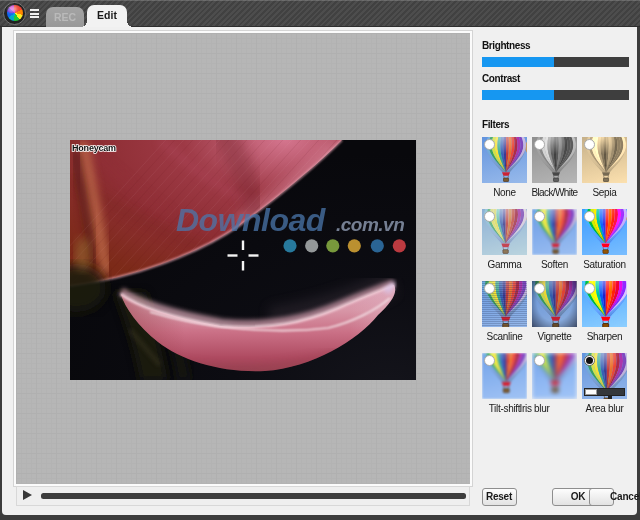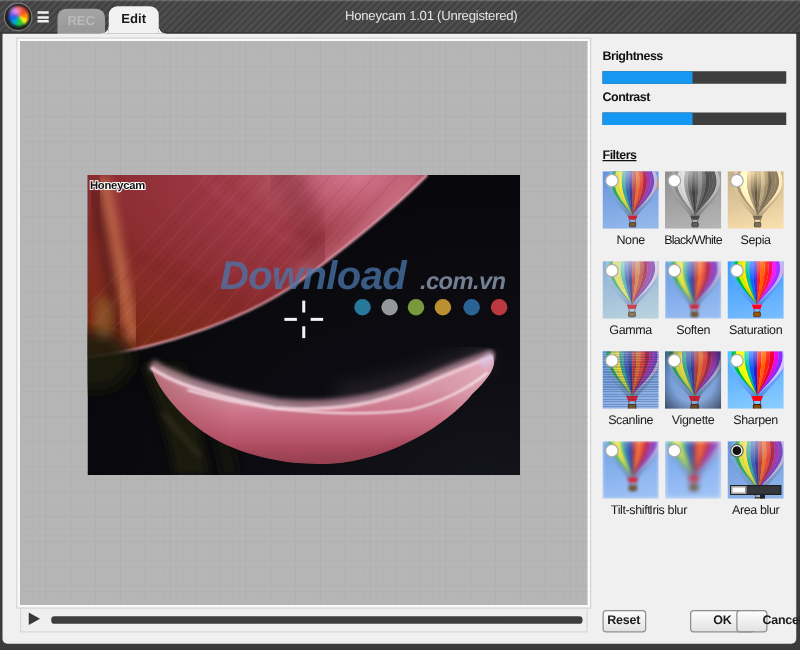--- a/index.html
+++ b/index.html
@@ -64,21 +64,20 @@
 .overlay{position:absolute;left:0;top:0;width:45px;height:46px;z-index:3;}
 
 .btn{position:absolute;top:460.5px;height:18px;background:linear-gradient(#fdfdfd,#e2e2e2);
  border:1px solid #8e8e8e;border-radius:3px;font-size:10px;letter-spacing:-0.2px;font-weight:bold;color:#1a1a1a;
  text-align:center;line-height:16px;}
 </style>
 </head>
 <body>
 <div id="win">
  <div id="titlebar">
-  <div id="title">Honeycam 1.01 (Unregistered)</div>
   <div id="logo">
         <div class="wheel"></div>
         <div class="glare"></div>
       </div>
   <div id="burger">
         <div></div>
         <div></div>
         <div></div>
       </div>
   <div class="tab" id="tabrec">REC</div>
@@ -234,21 +233,21 @@
         <div id="pbar"></div>
       </div>
   <div class="rlabel" style="top:13px;">Brightness</div>
   <div class="slider" style="top:30px;">
         <div class="fill"></div>
       </div>
   <div class="rlabel" style="top:46px;">Contrast</div>
   <div class="slider" style="top:63px;">
         <div class="fill"></div>
       </div>
-  <div class="rlabel" style="top:92px;text-decoration:underline;">Filters</div>
+  <div class="rlabel" style="top:92px;">Filters</div>
   <svg width="0" height="0" style="position:absolute;">
 <defs>
 <linearGradient id="sky" x1="0" y1="0" x2="0.25" y2="1">
  <stop offset="0" stop-color="#4a82d8"></stop>
             <stop offset="1" stop-color="#a6c4ee"></stop>
 </linearGradient>
 <radialGradient id="shine" cx="0.42" cy="0.25" r="0.75">
  <stop offset="0" stop-color="#fff" stop-opacity="0.55"></stop>
  <stop offset="0.5" stop-color="#fff" stop-opacity="0.05"></stop>
  <stop offset="1" stop-color="#000" stop-opacity="0.22"></stop>

